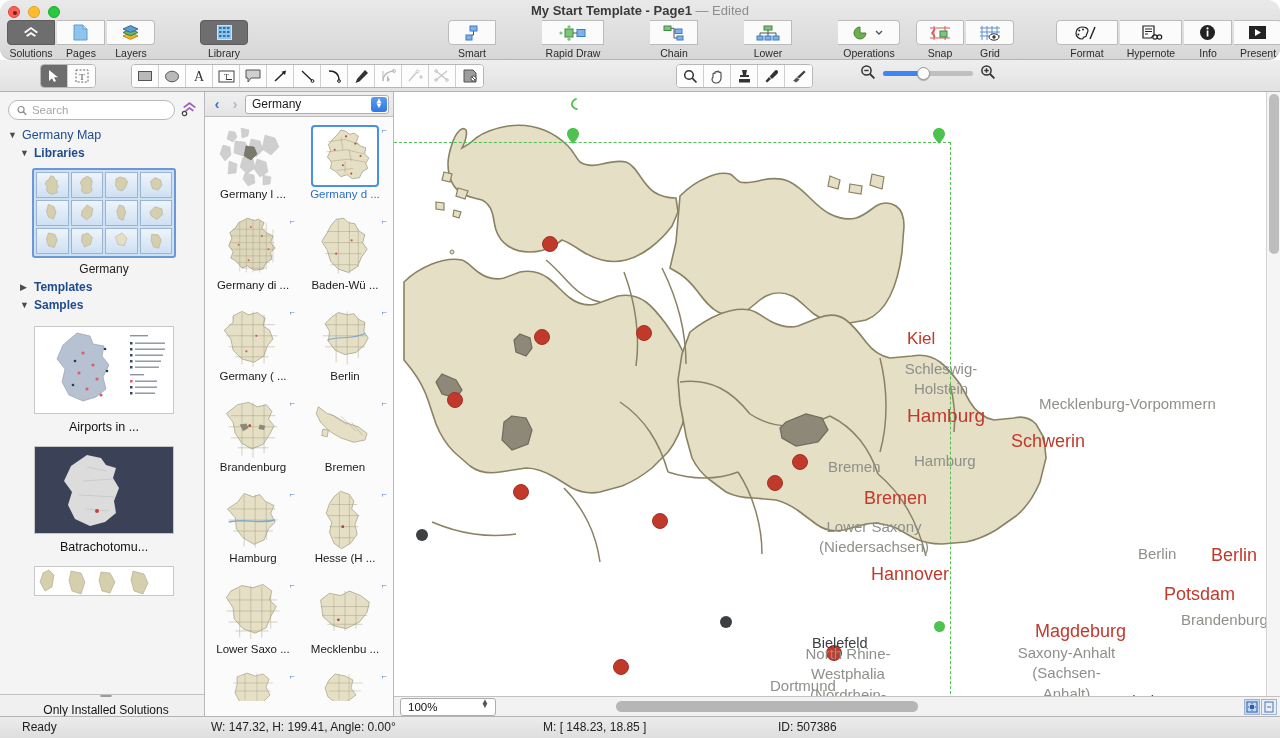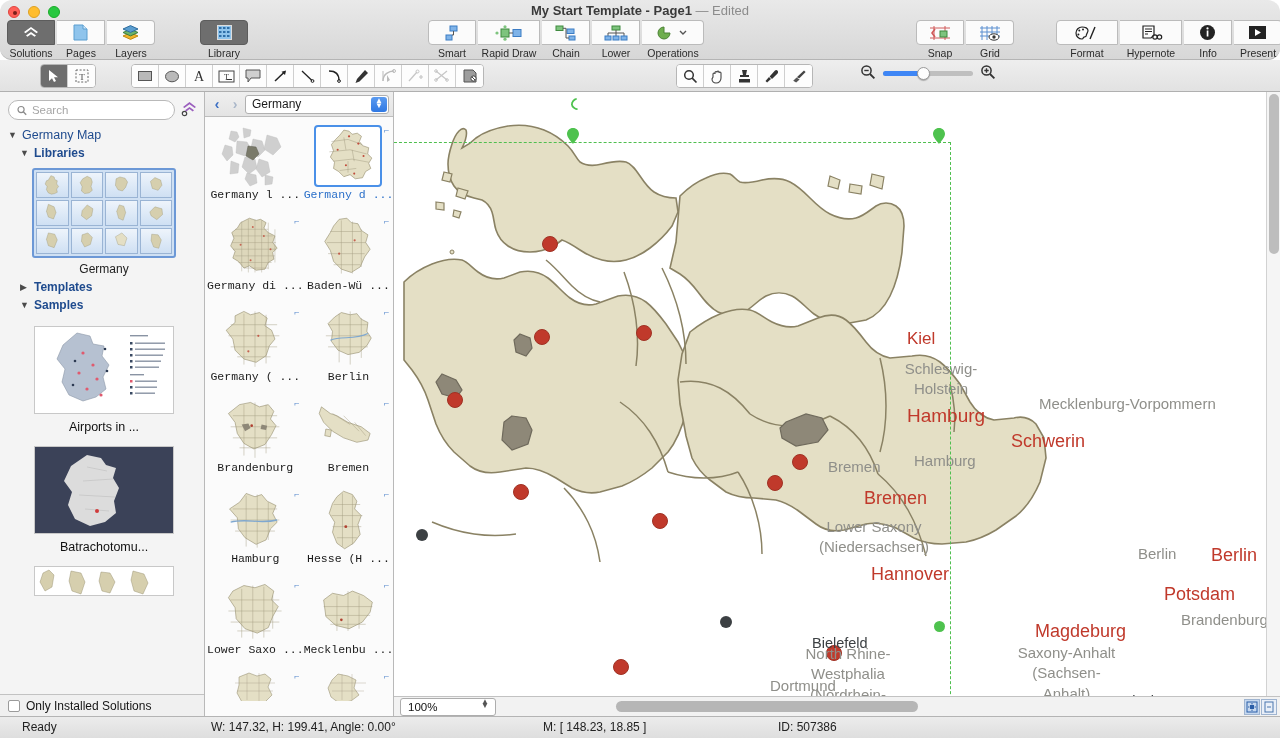--- a/index.html
+++ b/index.html
@@ -106,21 +106,21 @@
   .libcell svg { width:80%; height:80%; }
   .libcaption { font-size:12px; color:#222; margin-top:4px; }
 
   .samplecard { display:flex; flex-direction:column; align-items:center; margin-top: 12px; }
   .samplethumb { width:140px; height:88px; border:1px solid #c8c8c8; overflow:hidden; }
   .samplecaption { font-size:12.5px; color:#111; margin-top:6px; }
 
   .onlyinstalled {
     position:absolute; left:0; right:0; bottom:0; height:22px;
     background:#f0f0f0; border-top:1px solid #c2c2c2;
-    display:flex; align-items:center; gap:6px; padding-left:8px;
+    display:flex; align-items:center; gap:6px; padding-left:8px;flex-direction:column;
   }
   .cbox { width:12px;height:12px;border:1px solid #9b9b9b; background:#fff; border-radius:2px;}
   .onlyinstalled span { font-size:12px; color:#151515;}
 
   
   .libpanel {
     width: 189px; flex: 0 0 189px; background:#fbfbfb;
     border-right:1px solid #b9b9b9; display:flex; flex-direction:column; position:relative;
   }
   .libheader {
@@ -140,21 +140,21 @@
     font-size:8px;
   }
   .libgrid { flex:1; overflow:hidden; padding: 6px 2px 0 2px; display:grid; grid-template-columns: 1fr 1fr; }
   .shape {
     display:flex; flex-direction:column; align-items:center; padding: 2px 0 4px;
     position:relative; height: 91px;
   }
   .shapebox { width:68px; height:62px; display:flex;align-items:center;justify-content:center; position:relative;}
   .shape.selected .shapebox { border:2px solid #4a90e8; border-radius:4px; background:#fff; }
   .shapebox svg { width:100%; height:100%; }
-  .shapecap { font-size:11.5px; color:#1a1a1a; white-space:nowrap; margin-top:1px;font-family:Liberation Mono, monospace; }
+  .shapecap { font-size:11.5px; color:#1a1a1a; white-space:nowrap; margin-top:1px; }
   .shape.selected .shapecap { color:#2a6fc9; }
   .corner { position:absolute; right:4px; top:2px; font-size:9px; color:#5588cc;}
 
   
   .canvaswrap { flex:1 1 auto; position:relative; background:#ffffff; overflow:hidden; min-width:0; }
   .canvas { position:absolute; inset:0; }
   .canvas svg.mapsvg { position:absolute; left:0; top:0; }
 
   .selbox { position:absolute; border:1.5px dashed #4fbf4f; }
   .handle { position:absolute; width:11px;height:11px;border-radius:50%; background:#4ec24e; }
@@ -253,21 +253,21 @@
                 <rect x="2" y="10" width="2.5" height="2"></rect>
                 <rect x="6" y="10" width="2.5" height="2"></rect>
                 <rect x="10" y="10" width="2.5" height="2"></rect>
               </g>
             </svg>
         </div>
         <div class="tb-label">Library</div>
       </div>
     </div>
 
-    <div class="tb-group" style="left:427px;">
+    <div class="tb-group" style="left:447px;gap:44px;">
       <div class="tb-btn">
         <div class="tb-icon">
           <svg width="24" height="16" viewBox="0 0 24 16">
               <rect x="10" y="1" width="7" height="5" fill="#7fb3e8" stroke="#3b7cc4"></rect>
               <rect x="6" y="10" width="6" height="5" fill="#7fb3e8" stroke="#3b7cc4"></rect>
               <path d="M13.5 6 v4 h-1.5" fill="none" stroke="#555"></path>
             </svg>
         </div>
         <div class="tb-label">Smart</div>
       </div>

